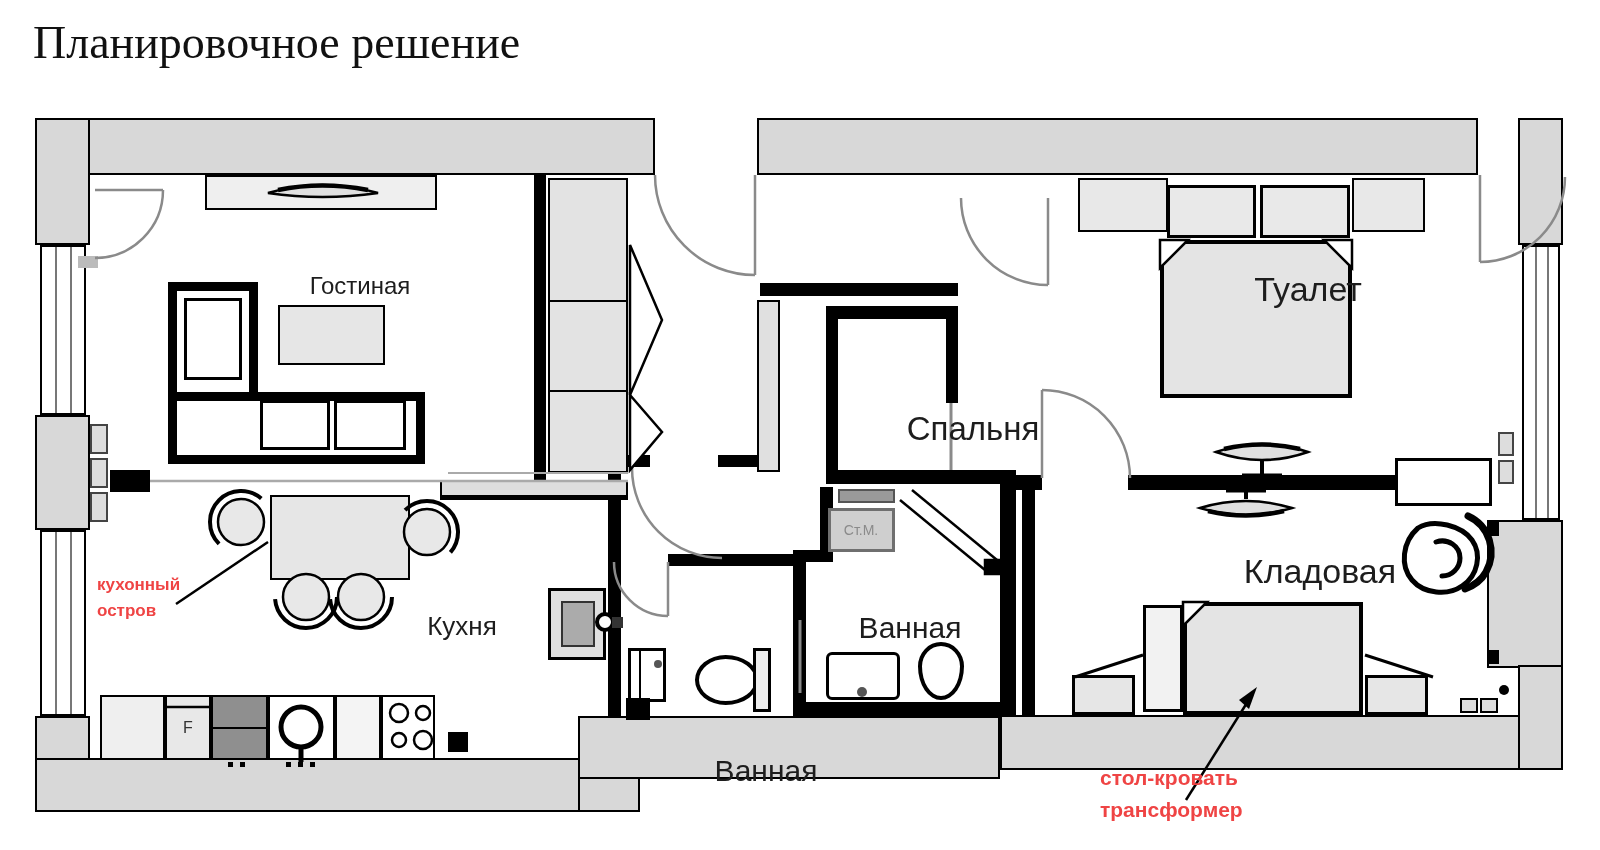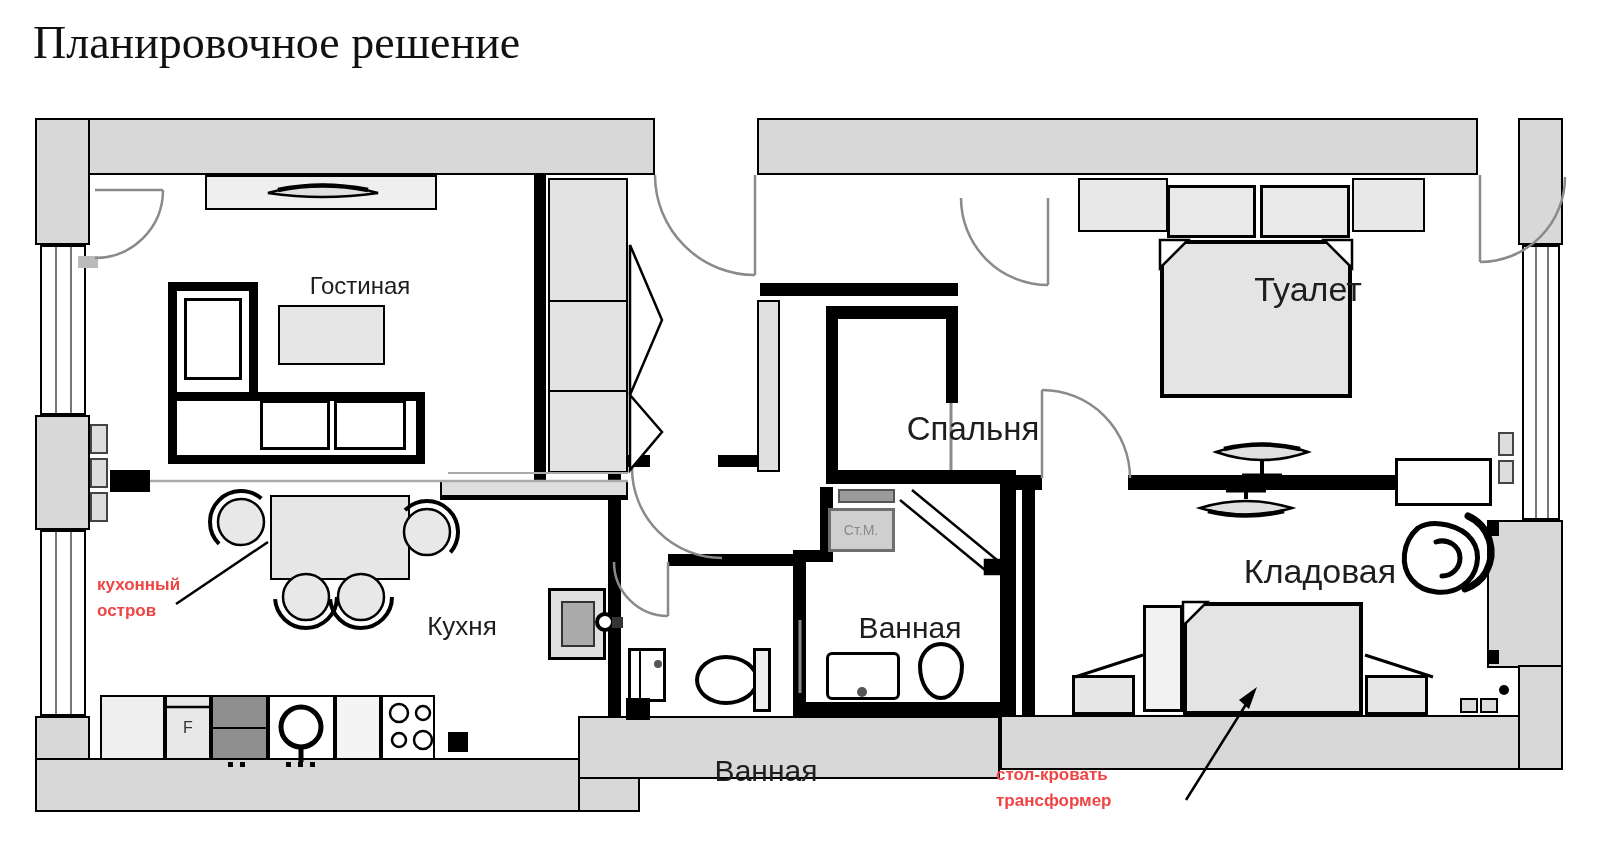--- a/index.html
+++ b/index.html
@@ -253,17 +253,17 @@
 
   <div class="lbl" style="left:360px;top:286px;font-size:24px">Гостиная</div>
   <div class="lbl" style="left:1308px;top:289px;font-size:34px">Туалет</div>
   <div class="lbl" style="left:973px;top:429px;font-size:33px">Спальня</div>
   <div class="lbl" style="left:462px;top:626px;font-size:26px">Кухня</div>
   <div class="lbl" style="left:910px;top:628px;font-size:30px">Ванная</div>
   <div class="lbl" style="left:766px;top:771px;font-size:30px">Ванная</div>
   <div class="lbl" style="left:1320px;top:571px;font-size:34px">Кладовая</div>
 
   <div class="note" style="left:97px;top:572px;width:95px;font-size:17px;font-weight:bold">кухонный остров</div>
-  <div class="note" style="left:996px;top:762px;width:170px;font-size:17px;font-weight:bold">стол-кровать трансформер</div>
+  <div class="note" style="left:1100px;top:762px;width:170px;font-size:21px;font-weight:bold">стол-кровать трансформер</div>
   <div class="lbl" style="left:861px;top:530px;font-size:14px;color:#8a8a8a">Ст.М.</div>
   <div class="lbl" style="left:188px;top:728px;font-size:16px;color:#333">F</div>
 
 </div>
 
 </body></html>

